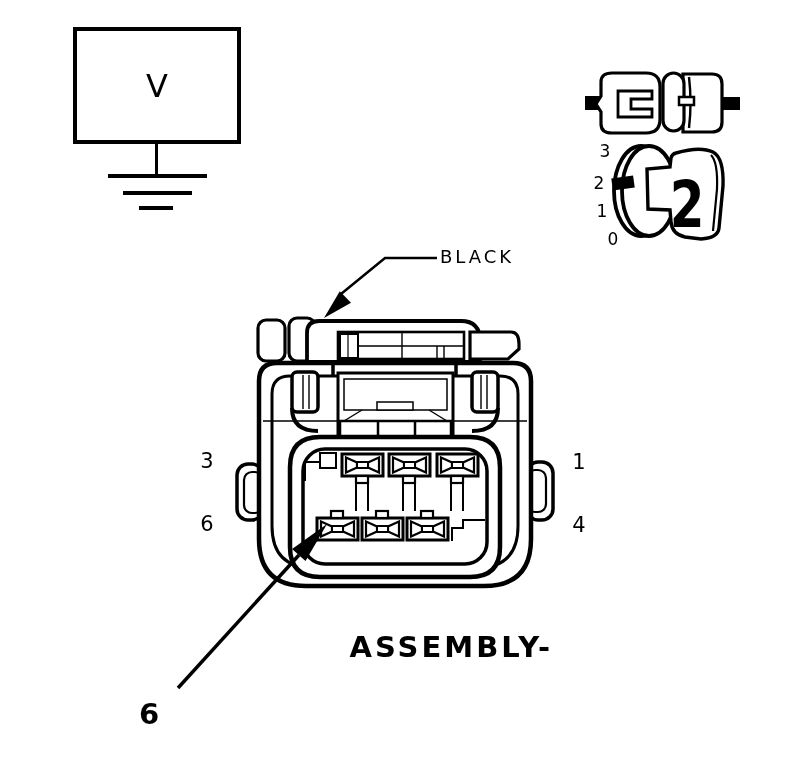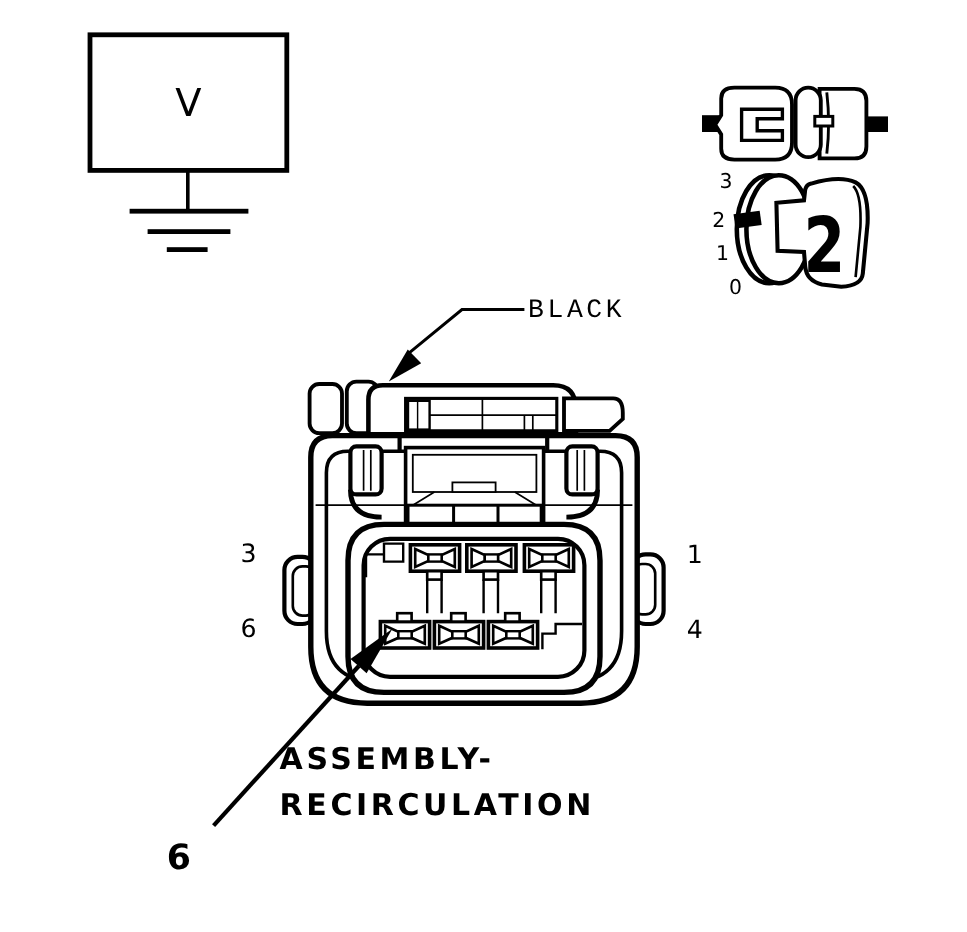--- a/index.html
+++ b/index.html
@@ -6,24 +6,24 @@
   #stage{position:relative;width:806px;height:777px;background:#ffffff;overflow:hidden;
          font-family:"DejaVu Sans",sans-serif;color:#000;}
   .abs{position:absolute;}
   .ink{background:#000;}
   
   #vbox{left:73px;top:27px;width:160px;height:109px;border:4px solid #000;
         display:flex;align-items:center;justify-content:center;
         font-size:32px;font-weight:400;}
   
   .pinlab{font-size:21px;width:22px;text-align:center;}
-  #black-label{left:440px;top:246px;font-size:22px;letter-spacing:3px;font-weight:500;font-family:Liberation Mono, monospace;}
+  #black-label{left:440px;top:246px;font-size:18px;letter-spacing:3px;font-weight:500;}
   #pin6-callout{left:136px;top:697px;font-size:29px;font-weight:bold;width:26px;text-align:center;}
-  #caption{left:233px;top:614px;width:320px;text-align:left;
-           font-size:25px;font-weight:bold;letter-spacing:3px;line-height:38px;}
+  #caption{left:233px;top:628px;width:320px;text-align:right;
+           font-size:29px;font-weight:bold;letter-spacing:3px;line-height:38px;}
   svg{position:absolute;overflow:visible;}
   svg text{font-family:"DejaVu Sans",sans-serif;fill:#000;}
 </style>
 </head>
 <body>
 
 <div id="stage">
 
   <div class="abs" id="vbox">
     <span>V</span>
@@ -157,16 +157,15 @@
 
   <div class="abs" id="black-label">BLACK</div>
   <div class="abs pinlab" style="left:196px;top:449px;">3</div>
   <div class="abs pinlab" style="left:568px;top:450px;">1</div>
   <div class="abs pinlab" style="left:196px;top:512px;">6</div>
   <div class="abs pinlab" style="left:568px;top:513px;">4</div>
   <div class="abs" id="pin6-callout">6</div>
 
   <div class="abs" id="caption">
     <div>ASSEMBLY-</div>
-    <div>RECIRCULATION</div>
   </div>
 
 </div>
 
 </body></html>

